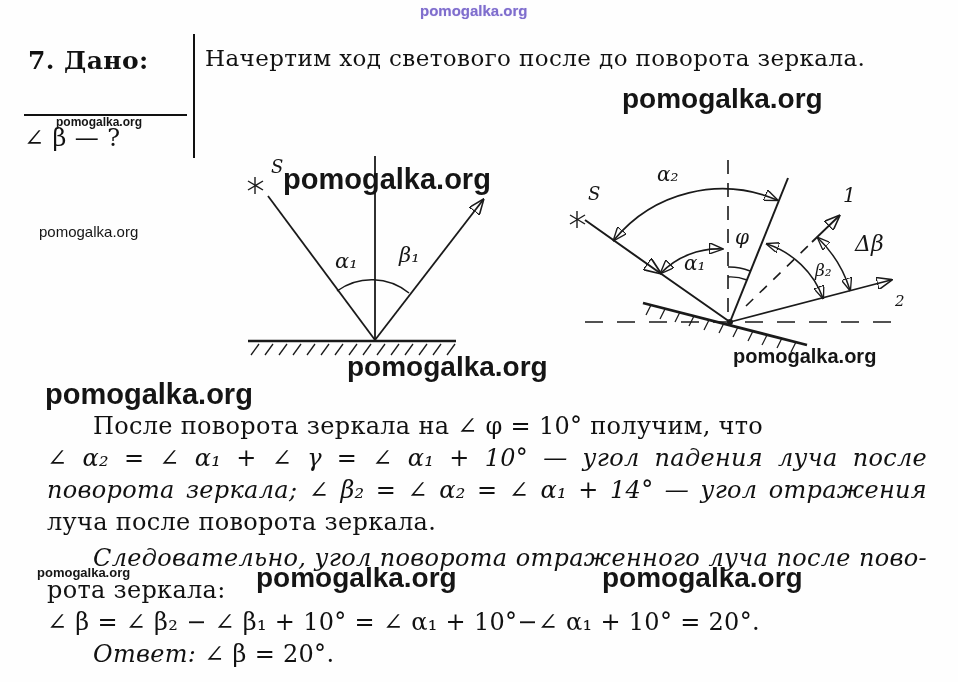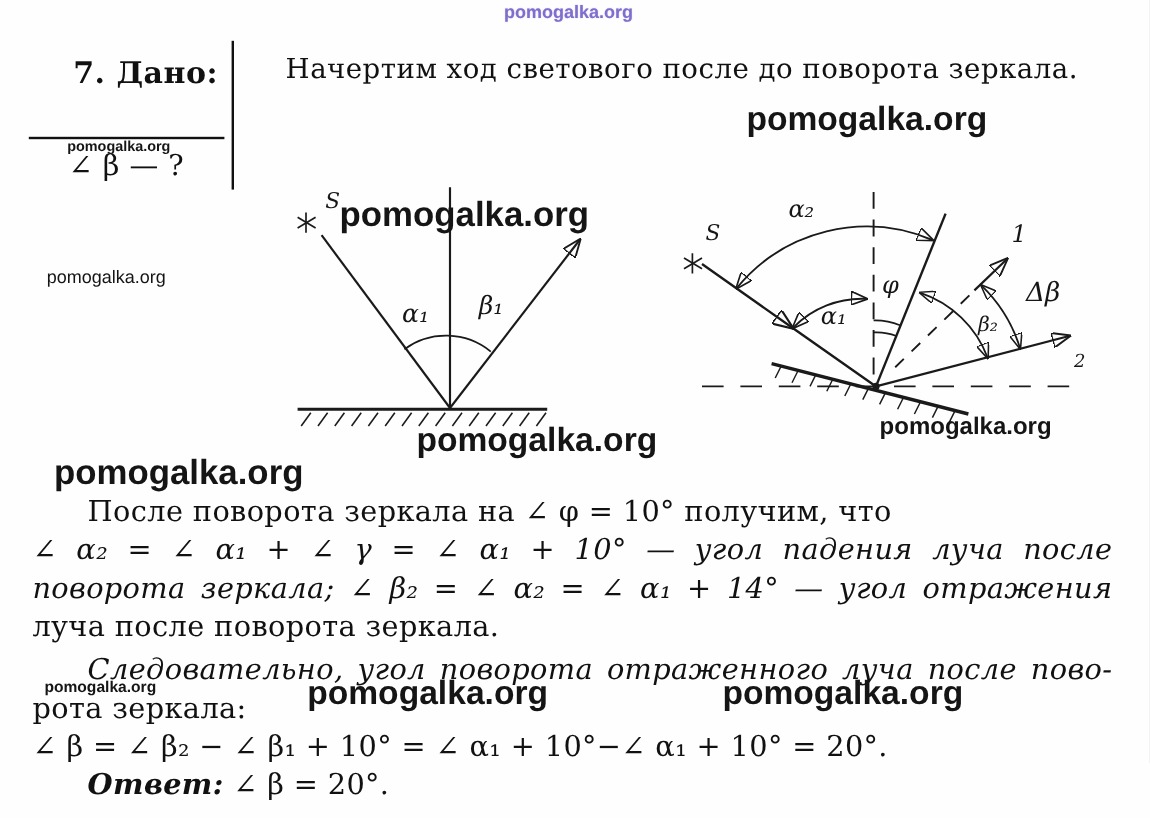--- a/index.html
+++ b/index.html
@@ -2,24 +2,24 @@
 <html style="--wm-top-color: #6a55c4;"><head>
 <meta charset="utf-8">
 <style>
   html,body{margin:0;padding:0;background:#e8e8e8;}
   .page{position:relative;width:958px;height:682px;background:#fefefe;overflow:hidden;
         font-family:"DejaVu Serif",serif;color:#111;}
   .abs{position:absolute;}
   .wm{font-family:"Liberation Sans",sans-serif;white-space:nowrap;color:#151515;line-height:1;text-align:center;}
   .wm-top{color:var(--wm-top-color,#6a55c4);font-weight:bold;opacity:.85;
           text-shadow:0 0 1px #b9aef0;}
-  .serifline{white-space:nowrap;letter-spacing:.4px;margin-left:33px;}
+  .serifline{white-space:nowrap;letter-spacing:.4px;}
   .sol{position:absolute;left:27px;top:410px;width:900px;font-size:24px;line-height:32px;
        letter-spacing:.3px;}
-  .tl{height:32px;}
+  .tl{height:32px;margin-left:20px;}
   .just{text-align:justify;text-align-last:justify;font-style:italic;}
   .ind{text-indent:46px;}
   .rule{background:#111;}
   .dlabel{font-style:italic;font-family:"DejaVu Serif",serif;fill:#161616;}
   svg line,svg path,svg polyline{stroke:#1a1a1a;fill:none;}
 </style>
 </head>
 <body>
 
 <div class="page">
@@ -122,21 +122,21 @@
   </svg>
 
   <div class="sol">
     <div class="tl ind">После поворота зеркала на ∠ φ = 10° получим, что</div>
     <div class="tl just">∠ α₂ = ∠ α₁ + ∠ γ = ∠ α₁ + 10° — угол падения луча после</div>
     <div class="tl just">поворота зеркала; ∠ β₂ = ∠ α₂ = ∠ α₁ + 14° — угол отражения</div>
     <div class="tl">луча после поворота зеркала.</div>
     <div class="tl just ind" style="margin-top:4px">Следовательно, угол поворота отраженного луча после пово-</div>
     <div class="tl">рота зеркала:</div>
     <div class="tl">∠ β = ∠ β₂ − ∠ β₁ + 10° = ∠ α₁ + 10°−∠ α₁ + 10° = 20°.</div>
-    <div class="tl ind"><span style="font-style:italic;font-weight:bold">Ответ:</span><span> </span><span>∠ β = 20°.</span></div>
+    <div class="tl ind"><span style="font-style:italic;font-weight:normal">Ответ:</span><span> </span><span>∠ β = 20°.</span></div>
   </div>
 
   <div class="abs wm wm-top" style="left:420px;top:3px;font-size:15px">pomogalka.org</div>
   <div class="abs wm" style="left:56px;top:116px;font-size:12px;font-weight:600">pomogalka.org</div>
   <div class="abs wm" style="left:39px;top:224px;font-size:15px;font-weight:500">pomogalka.org</div>
   <div class="abs wm" style="left:622px;top:85px;font-size:28px;font-weight:bold">pomogalka.org</div>
   <div class="abs wm" style="left:283px;top:165px;font-size:29px;font-weight:bold">pomogalka.org</div>
   <div class="abs wm" style="left:347px;top:353px;font-size:28px;font-weight:bold">pomogalka.org</div>
   <div class="abs wm" style="left:733px;top:346px;font-size:20px;font-weight:bold">pomogalka.org</div>
   <div class="abs wm" style="left:45px;top:380px;font-size:29px;font-weight:bold">pomogalka.org</div>

